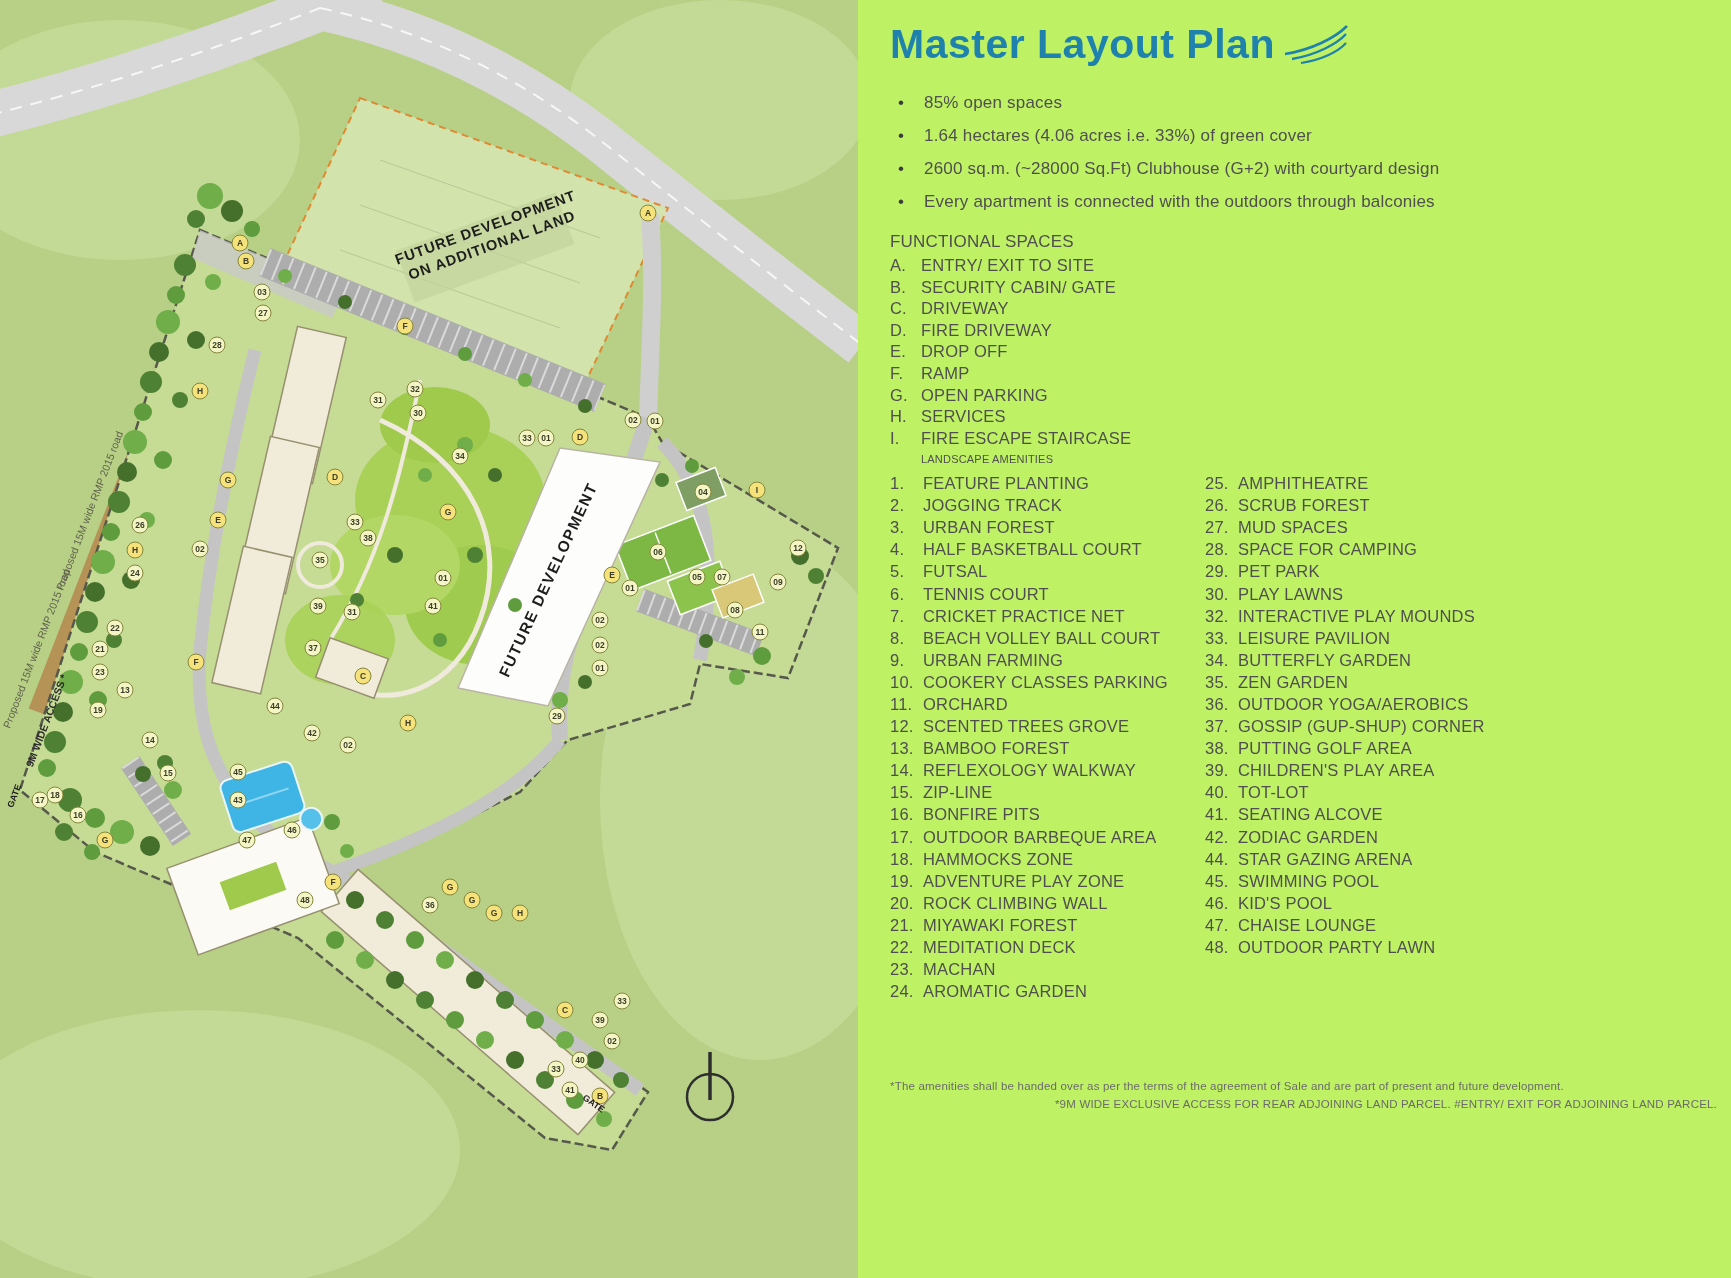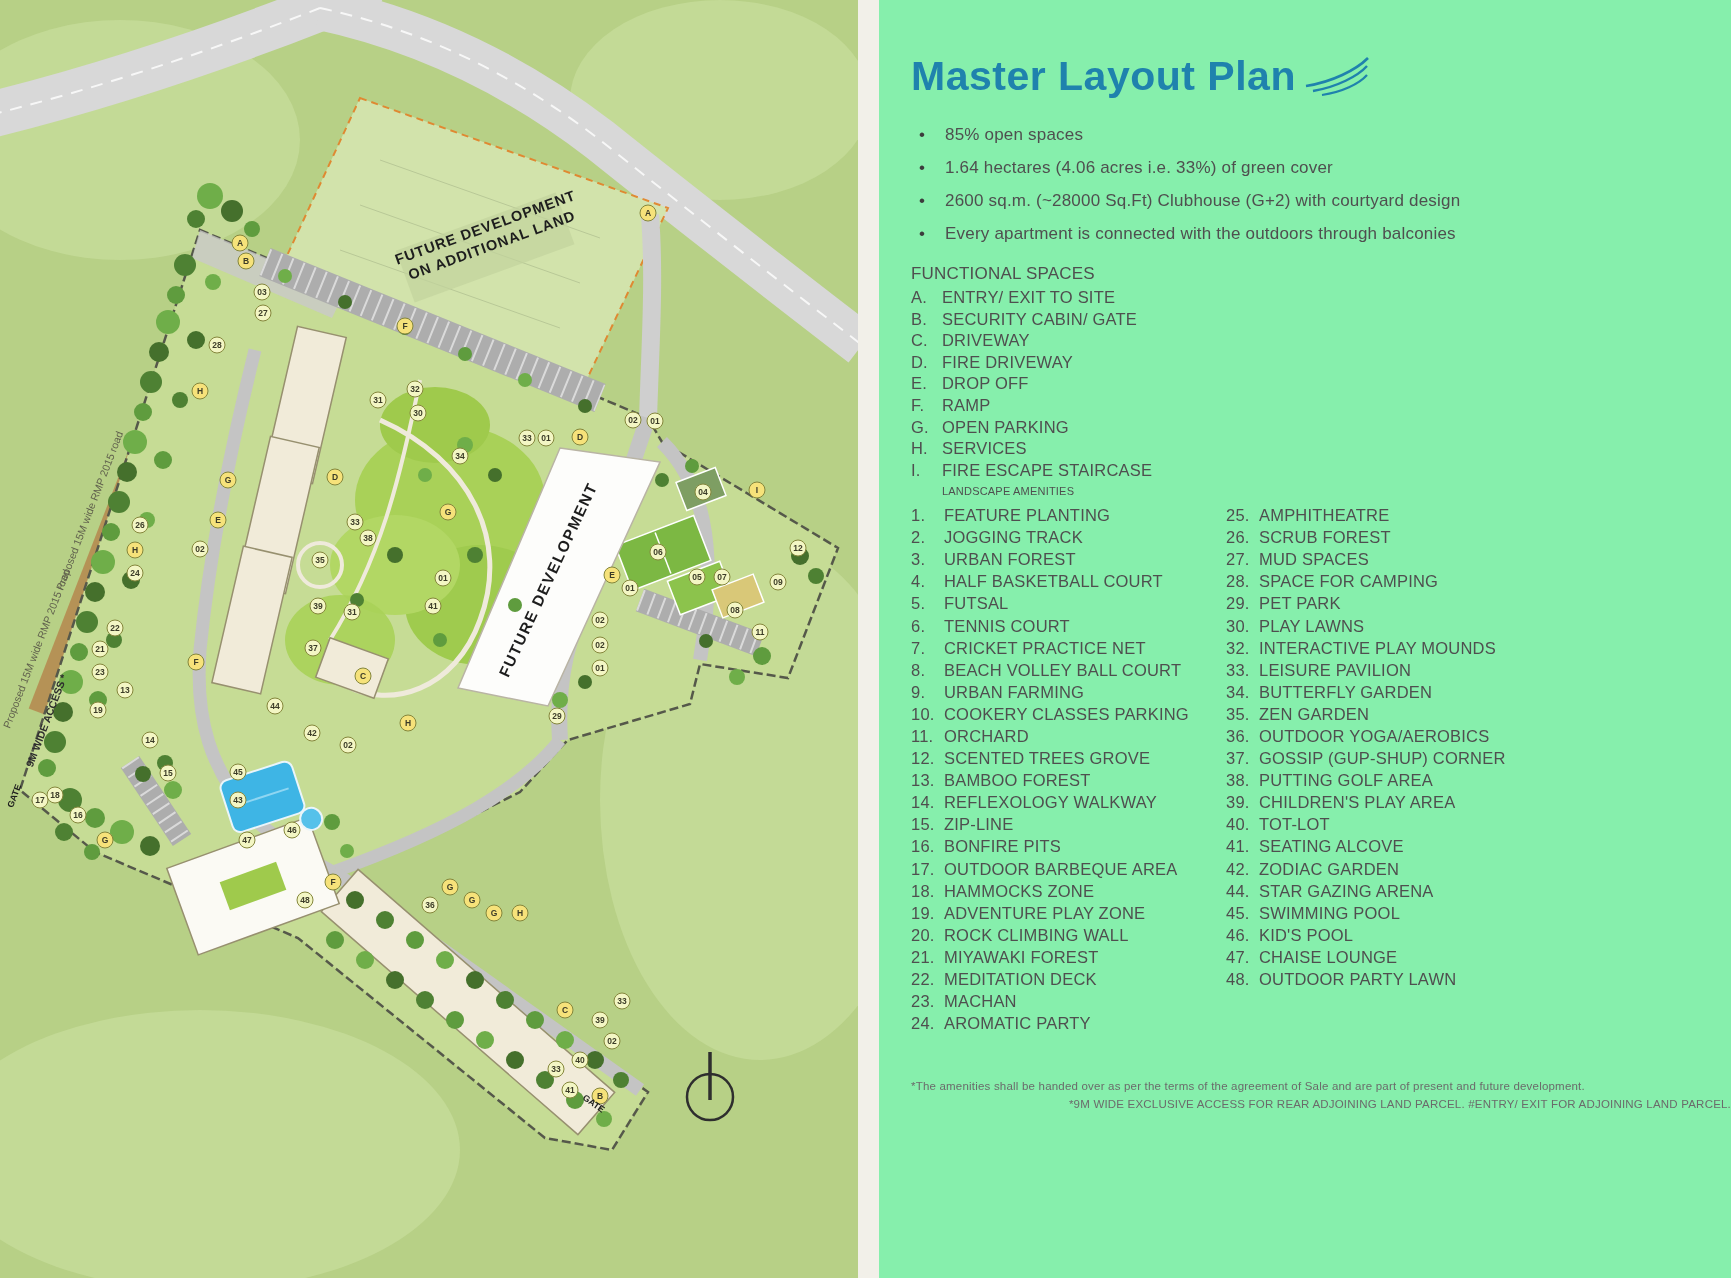--- a/index.html
+++ b/index.html
@@ -3,22 +3,22 @@
 <meta charset="utf-8">
 <style>
   html,body{margin:0;padding:0;}
   body{
     width:1731px;height:1278px;overflow:hidden;display:flex;
     font-family:"Liberation Sans", sans-serif;background:#f2f0e9;
   }
   .plan-wrap{width:858px;height:1278px;flex:0 0 858px;position:relative;}
   .plan-wrap svg{display:block;width:858px;height:1278px;}
   .panel{
-    flex:1;box-sizing:border-box;background:#86efac;position:relative;
-    padding:54px 14px 0 32px;color:#4f4f4f;margin-left:21px;
+    flex:1;box-sizing:border-box;background:#bef264;position:relative;
+    padding:22px 14px 0 32px;color:#4f4f4f;
   }
   .title-row{display:flex;align-items:flex-start;gap:8px;}
   h1.title{
     margin:0;font-size:41px;font-weight:600;color:#1f82ad;letter-spacing:.5px;line-height:1.1;
   }
   .swoosh{margin-top:2px;}
   ul.bullets{list-style:none;margin:26px 0 0 0;padding:0;}
   ul.bullets li{
     position:relative;padding-left:34px;font-size:17px;color:#4f4f4f;
     margin-bottom:13px;letter-spacing:.2px;
@@ -26,21 +26,21 @@
   ul.bullets li::before{content:"\2022";position:absolute;left:8px;top:0;color:#3c3c3c;}
   .section-heading{font-size:17px;color:#4f4f4f;margin-top:20px;margin-bottom:3px;letter-spacing:.2px;}
   .func-list .row, .amen-col .row{display:flex;font-size:16.5px;line-height:21.6px;color:#4f4f4f;letter-spacing:.2px;}
   .func-list .key{width:31px;flex:0 0 31px;}
   .amen-heading{font-size:11px;line-height:21.6px;color:#4f4f4f;margin-left:31px;letter-spacing:.2px;}
   .amenities{display:flex;margin-top:1px;}
   .amen-col .num{width:33px;flex:0 0 33px;}
   .amen-col.col1{width:315px;flex:0 0 315px;}
   .amen-col.col2{flex:1;}
   .amen-col .row{line-height:22.1px;}
-  .footnotes{position:absolute;left:32px;right:0;top:1080px;color:#6b6b6b;}
+  .footnotes{position:absolute;left:32px;right:14px;top:1080px;color:#6b6b6b;}
   .footnotes .fn1{font-size:11.5px;margin-bottom:6px;letter-spacing:.2px;}
   .footnotes .fn2{font-size:11.5px;letter-spacing:.2px;text-align:right;}
 </style>
 </head>
 <body>
 
 <div class="plan-wrap">
   <svg viewBox="0 0 858 1278" xmlns="http://www.w3.org/2000/svg" font-family="Liberation Sans, sans-serif">
 
     <rect x="0" y="0" width="858" height="1278" fill="#b7d086"></rect>
@@ -762,21 +762,21 @@
           <span class="lbl">MEDITATION DECK</span>
         </div>
 
         <div class="row">
           <span class="num">23.</span>
           <span class="lbl">MACHAN</span>
         </div>
 
         <div class="row">
           <span class="num">24.</span>
-          <span class="lbl">AROMATIC PARTY</span>
+          <span class="lbl">AROMATIC GARDEN</span>
         </div>
       </div>
     <div class="amen-col col2">
 
         <div class="row">
           <span class="num">25.</span>
           <span class="lbl">AMPHITHEATRE</span>
         </div>
 
         <div class="row">

